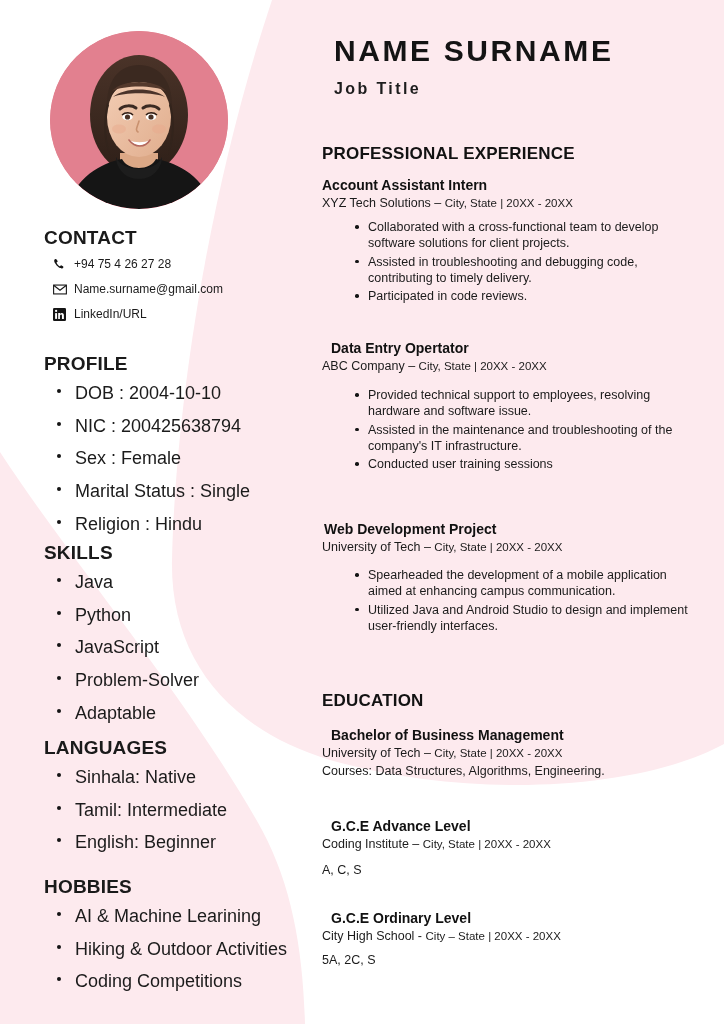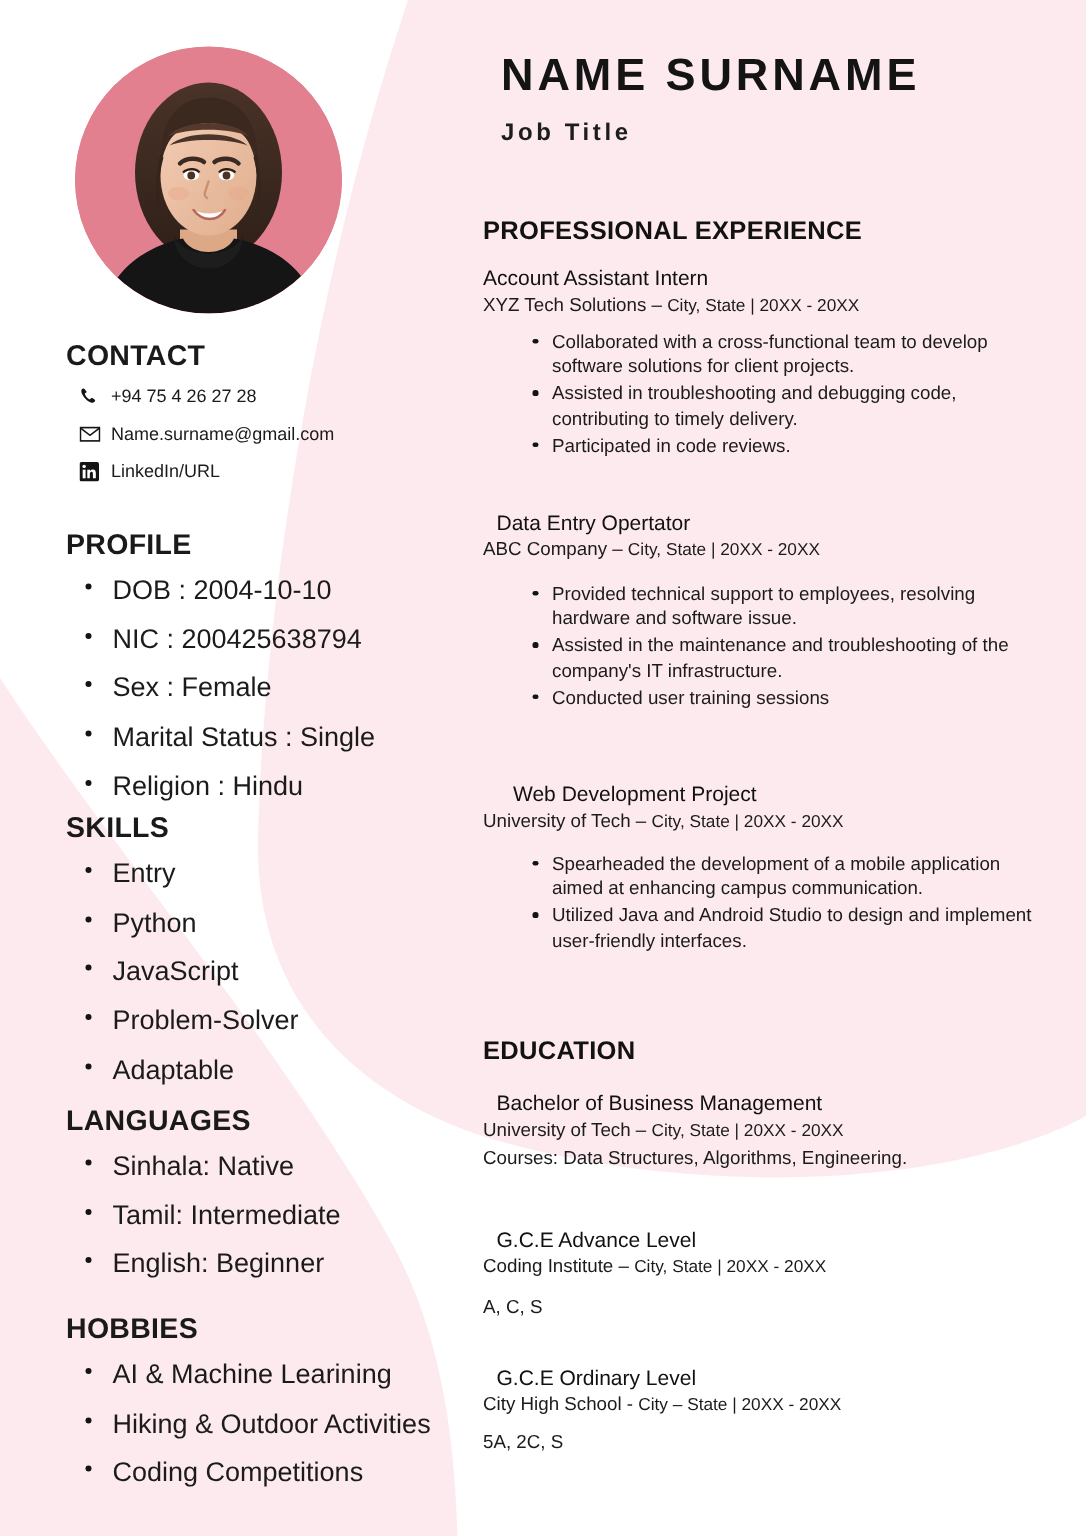--- a/index.html
+++ b/index.html
@@ -121,21 +121,21 @@
     font-size: 17px;
     font-weight: bold;
     color: #121212;
     letter-spacing: 0.2px;
     margin: 0;
     line-height: 1.1;
   }
   .entry { position: absolute; left: 0; width: 372px; }
   .entry-title {
     font-size: 14px;
-    font-weight: normal;
+    font-weight: bold;
     color: #111111;
     line-height: 1.15;
     margin: 0 0 3px 0;
   }
   .entry-sub {
     font-size: 12.5px;
     color: #1b1b1b;
     line-height: 1.2;
     margin: 0;
   }
@@ -324,21 +324,21 @@
           <li>NIC : 200425638794</li>
           <li>Sex : Female</li>
           <li>Marital Status : Single</li>
           <li>Religion : Hindu</li>
         </ul>
       </div>
 
       <div class="side-section" style="top:543px;">
         <div class="side-heading">SKILLS</div>
         <ul class="side-list">
-          <li>Entry</li>
+          <li>Java</li>
           <li>Python</li>
           <li>JavaScript</li>
           <li>Problem-Solver</li>
           <li>Adaptable</li>
         </ul>
       </div>
 
       <div class="side-section" style="top:738px;">
         <div class="side-heading">LANGUAGES</div>
         <ul class="side-list">
@@ -383,21 +383,21 @@
           <span>ABC Company – </span><span class="small">City, State | 20XX - 20XX</span>
         </div>
         <ul class="bullets" style="margin-top:13px;">
           <li>Provided technical support to employees, resolving hardware and software issue.</li>
           <li>Assisted in the maintenance and troubleshooting of the company's IT infrastructure.</li>
           <li>Conducted user training sessions</li>
         </ul>
       </div>
 
       <div class="entry" style="top:521px;">
-        <div class="entry-title" style="margin-left:20px;">Web Development Project</div>
+        <div class="entry-title" style="margin-left:2px;">Web Development Project</div>
         <div class="entry-sub">
           <span>University of Tech – </span><span class="small">City, State | 20XX - 20XX</span>
         </div>
         <ul class="bullets" style="margin-top:12px;">
           <li>Spearheaded the development of a mobile application aimed at enhancing campus communication.</li>
           <li>Utilized Java and Android Studio to design and implement user-friendly interfaces.</li>
         </ul>
       </div>
 
       <div class="main-section" style="top:692px;">

